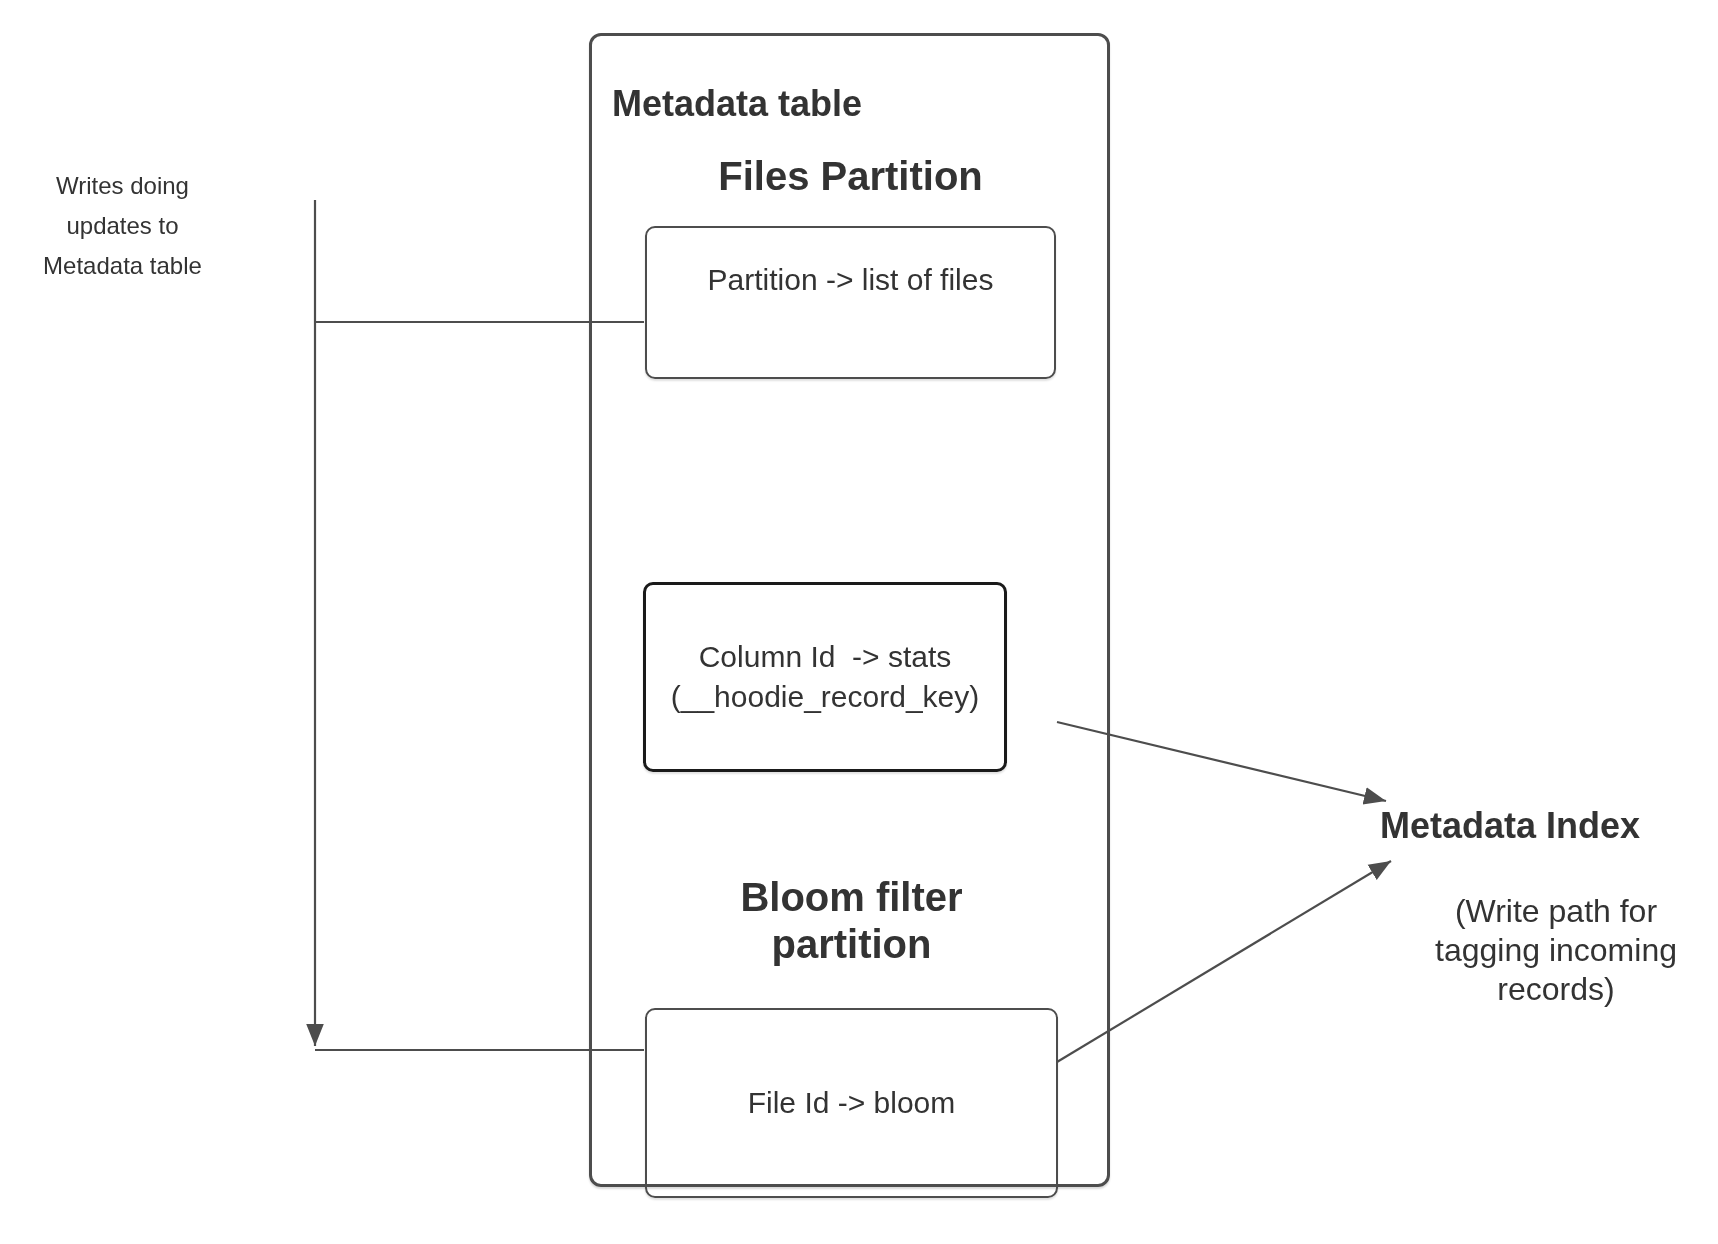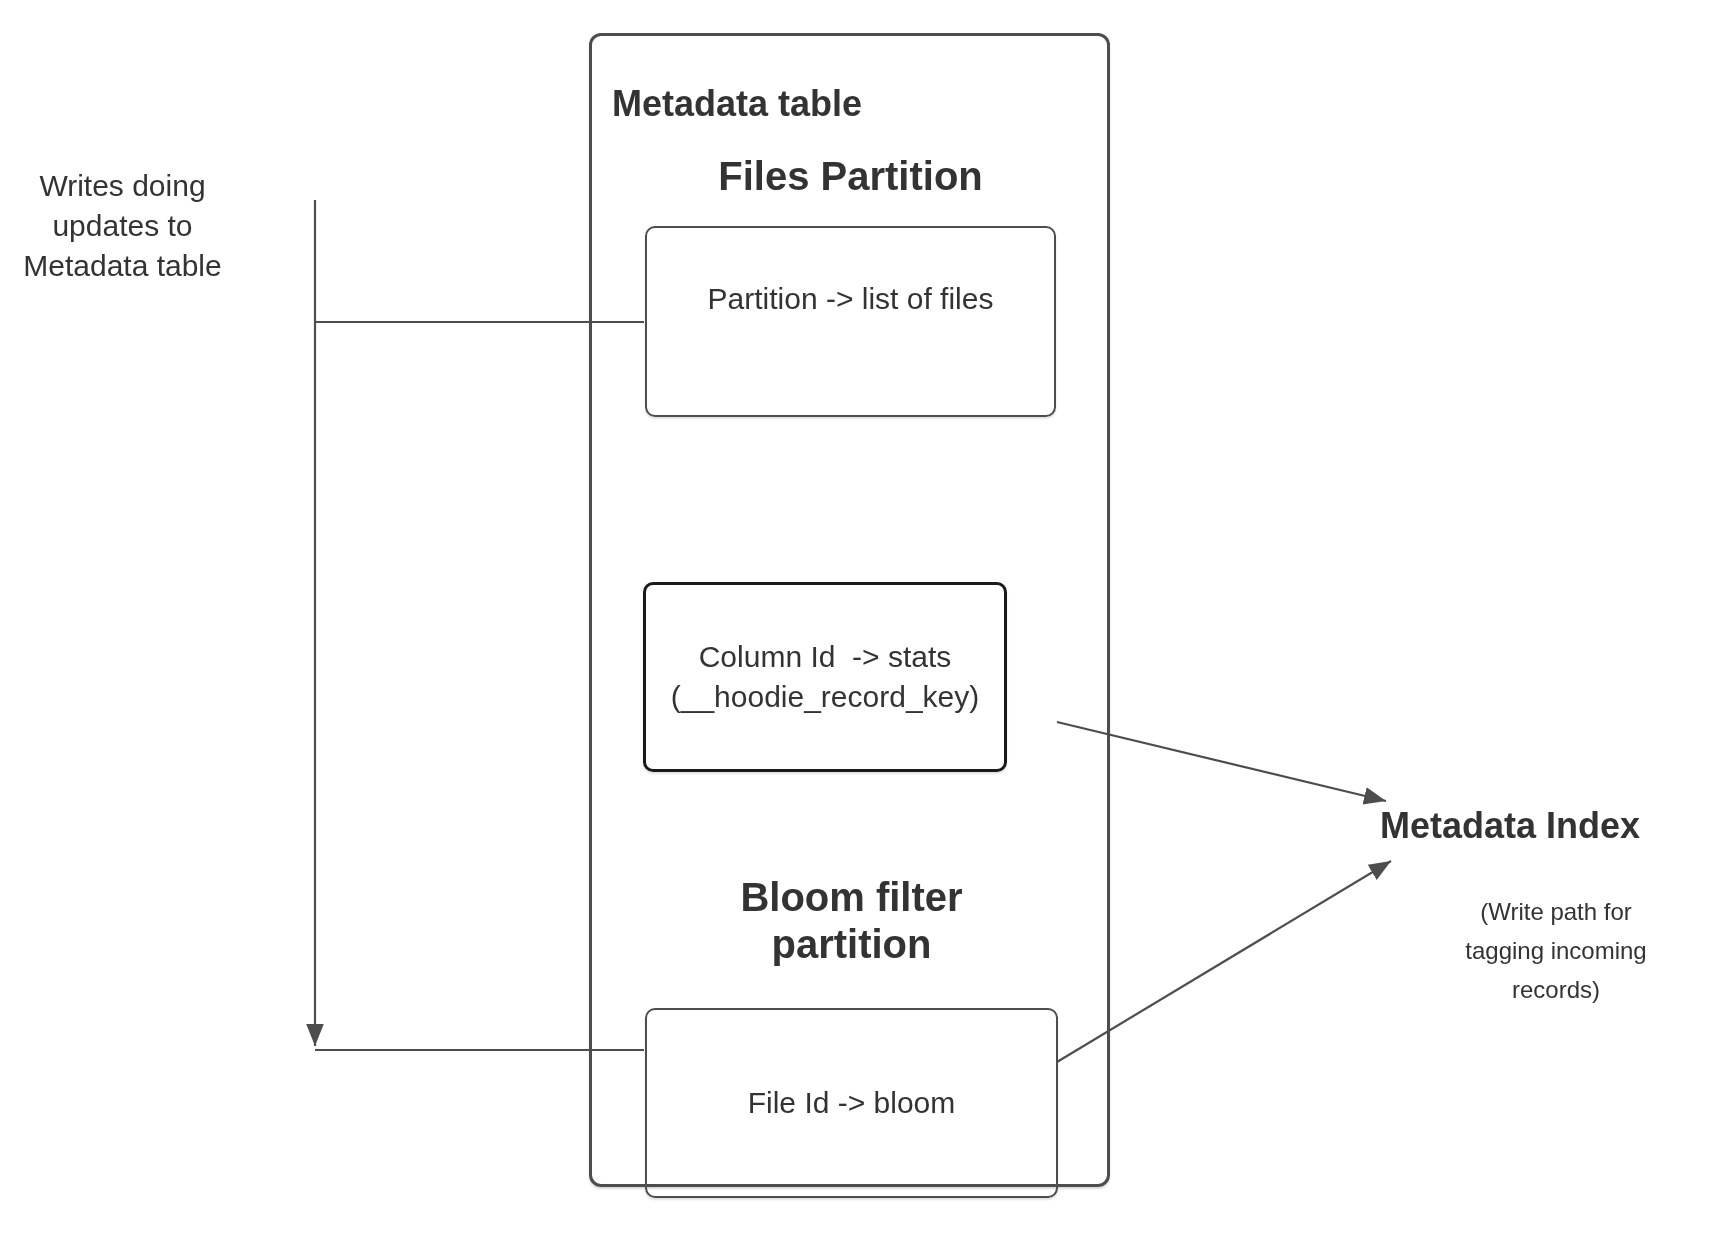--- a/index.html
+++ b/index.html
@@ -27,21 +27,21 @@
     stroke: var(--line);
     stroke-width: 2.2;
     fill: none;
   }
   .arrowhead-fill { fill: var(--line); }
 
   .txt { position: absolute; z-index: 3; white-space: pre-wrap; }
 
   .note {
     left: 5px; top: 166px; width: 235px;
-    font-size: 30px; line-height: 40px;
+    font-size: 24px; line-height: 40px;
     text-align: center;
   }
 
   .outer-box {
     position: absolute; z-index: 2;
     left: 589px; top: 33px; width: 521px; height: 1154px;
     border: 3px solid var(--line);
     border-radius: 12px;
     background: transparent;
     box-shadow: 0 2px 2px rgba(0,0,0,0.15);
@@ -61,38 +61,38 @@
   .h-bloom   { left: 645px; top: 858px; width: 413px; margin-top: 16px; }
 
   .part-box {
     position: absolute; z-index: 2;
     border: 2.5px solid var(--line);
     border-radius: 10px;
     background: transparent;
     display: flex; align-items: center; justify-content: center;
     box-shadow: 0 2px 2px rgba(0,0,0,0.12);
   }
-  .b-files   { left: 645px; top: 226px; width: 411px; height: 191px; align-items: center; }
+  .b-files   { left: 645px; top: 226px; width: 411px; height: 153px; align-items: center; }
   .b-files .box-content { padding-bottom: 46px; }
   .b-colstats{ left: 643px; top: 582px; width: 364px; height: 190px;
                border: 3.5px solid var(--emph); }
   .b-bloom   { left: 645px; top: 1008px; width: 413px; height: 190px; }
 
   .box-content {
     font-size: 30px; line-height: 40px;
     text-align: center; white-space: pre-wrap;
   }
 
   .idx-title {
     left: 1380px; top: 802px; width: 320px;
     font-size: 36px; font-weight: bold; line-height: 47px;
   }
   .idx-sub {
     left: 1396px; top: 892px; width: 320px;
-    font-size: 24px; line-height: 39px;
+    font-size: 32px; line-height: 39px;
     text-align: center;
   }
 </style>
 </head>
 <body>
 
 <div class="canvas">
 
   <svg class="connector-layer" viewBox="0 0 1718 1244" xmlns="http://www.w3.org/2000/svg">
     <defs>

